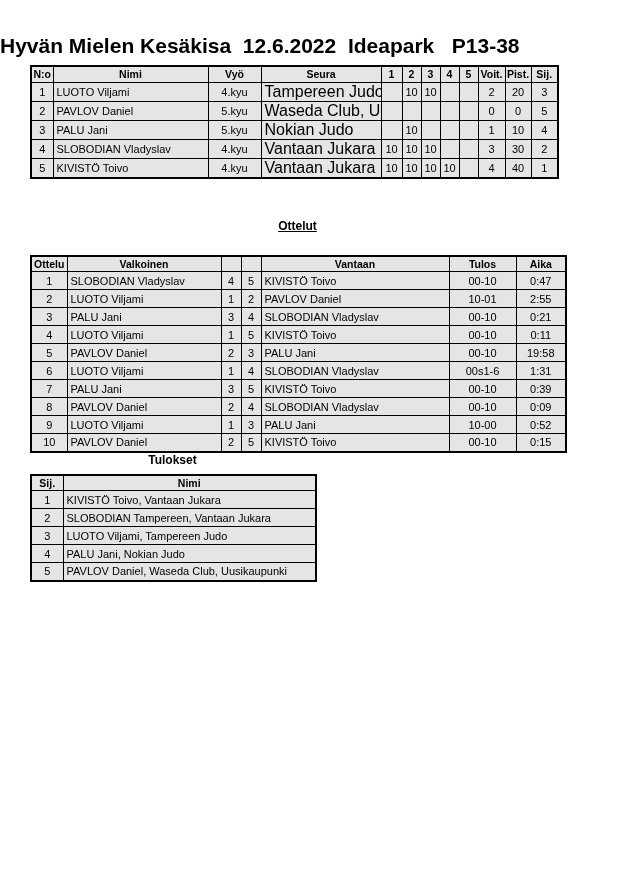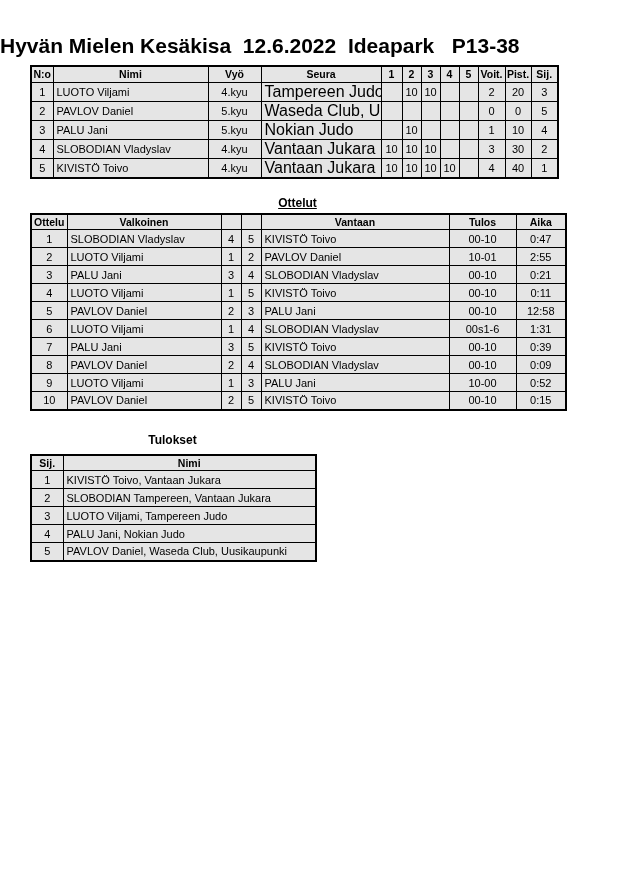--- a/index.html
+++ b/index.html
@@ -42,23 +42,23 @@
     padding: 0 3px; white-space: nowrap; overflow: hidden;
     text-align: left;
   }
   td.c { text-align: center; padding: 0 1px; }
   td.seura { font-size: 16px; }
 
   .t1 { margin-top: 7px; width: 527px; }
   .section-title {
     margin-left: 30px; font-weight: bold; font-size: 12px; text-align: center;
   }
-  .ottelut-title { margin-top: 17px; width: 535px; text-decoration: underline; }
-  .tulokset-title { margin-top: 22px; width: 285px; }
-  .t2 { margin-top: 3px; width: 535px; }
+  .ottelut-title { margin-top: 40px; width: 535px; text-decoration: underline; }
+  .tulokset-title { width: 285px; }
+  .t2 { margin-top: 22px; width: 535px; }
   .t3 { margin-top: 7px; width: 285px; }
 </style>
 </head>
 <body>
 
 <div class="page">
 
   <div class="doc-title">Hyvän Mielen Kesäkisa  12.6.2022  Ideapark   P13-38</div>
 
 
@@ -229,21 +229,21 @@
         <td class="c">00-10</td>
         <td class="c">0:11</td>
       </tr>
         <tr>
         <td class="c">5</td>
         <td>PAVLOV Daniel</td>
         <td class="c">2</td>
         <td class="c">3</td>
         <td>PALU Jani</td>
         <td class="c">00-10</td>
-        <td class="c">12:58</td>
+        <td class="c">19:58</td>
       </tr>
         <tr>
         <td class="c">6</td>
         <td>LUOTO Viljami</td>
         <td class="c">1</td>
         <td class="c">4</td>
         <td>SLOBODIAN Vladyslav</td>
         <td class="c">00s1-6</td>
         <td class="c">1:31</td>
       </tr>

